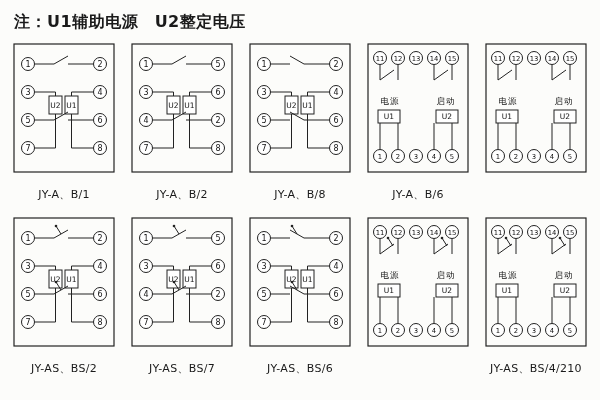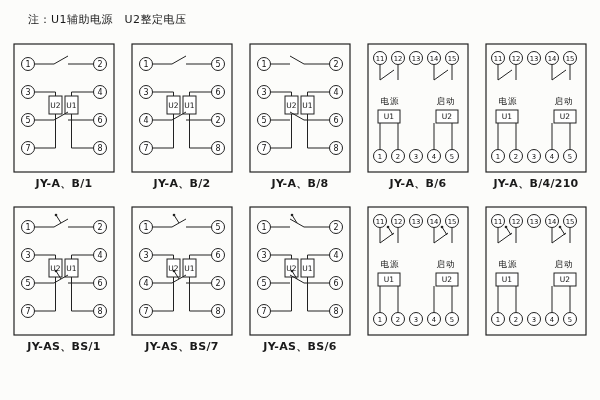--- a/index.html
+++ b/index.html
@@ -2,29 +2,29 @@
 <html><head>
 <meta charset="utf-8">
 <style>
   html,body{margin:0;padding:0;}
   body{
     width:600px;height:400px;position:relative;overflow:hidden;
     background:#fcfcfa;color:#1a1a1a;
     font-family:"DejaVu Sans",sans-serif;
   }
   .note{
-    position:absolute;left:28px;top:12px;
-    font-size:11px;font-weight:normal;letter-spacing:.5px;
+    position:absolute;left:14px;top:12px;
+    font-size:16px;font-weight:bold;letter-spacing:.5px;
   }
   .grid{
     position:absolute;left:5px;top:42px;width:590px;
     display:grid;grid-template-columns:repeat(5,118px);row-gap:14px;
   }
   .cell{display:flex;flex-direction:column;align-items:center;}
-  .label{font-size:11px;margin-top:2px;letter-spacing:.3px;white-space:nowrap;font-weight:bold;}
+  .label{font-size:11px;margin-top:13px;letter-spacing:.3px;white-space:nowrap;}
   svg{display:block;}
   .frame{fill:none;stroke:#222;stroke-width:1.2;}
   .wire{fill:none;stroke:#222;stroke-width:1;}
   .term{fill:#fff;stroke:#222;stroke-width:1;}
   .tnum{fill:#111;text-anchor:middle;}
   .ubox{fill:#fff;stroke:#222;stroke-width:1;}
   .utxt{font-size:7.5px;fill:#111;text-anchor:middle;}
   .ctxt{font-size:8.5px;fill:#111;text-anchor:middle;letter-spacing:1px;}
 </style>
 </head>
@@ -215,21 +215,20 @@
         <text x="14" y="116.6" class="tnum" font-size="6.8">1</text>
         <circle cx="32" cy="114" r="6.5" class="term"></circle>
         <text x="32" y="116.6" class="tnum" font-size="6.8">2</text>
         <circle cx="50" cy="114" r="6.5" class="term"></circle>
         <text x="50" y="116.6" class="tnum" font-size="6.8">3</text>
         <circle cx="68" cy="114" r="6.5" class="term"></circle>
         <text x="68" y="116.6" class="tnum" font-size="6.8">4</text>
         <circle cx="86" cy="114" r="6.5" class="term"></circle>
         <text x="86" y="116.6" class="tnum" font-size="6.8">5</text>
       </svg>
-      <div class="label">JY-A、B/4/210</div>
     </div>
     <div class="cell">
       <svg viewBox="0 0 104 132" width="104" height="132">
         <rect x="2" y="2" width="100" height="128" class="frame"></rect>
         <rect x="37" y="54" width="13" height="18" class="ubox"></rect>
         <rect x="53" y="54" width="13" height="18" class="ubox"></rect>
         <text x="43.5" y="66" class="utxt">U2</text>
         <text x="59.5" y="66" class="utxt">U1</text>
         <polyline points="43.5,54 43.5,50 22.5,50" class="wire"></polyline>
         <polyline points="59.5,54 59.5,50 81.5,50" class="wire"></polyline>
@@ -255,21 +254,21 @@
         <text x="16" y="108.6" class="tnum" font-size="8">7</text>
         <circle cx="88" cy="22" r="6.5" class="term"></circle>
         <text x="88" y="24.6" class="tnum" font-size="8">2</text>
         <circle cx="88" cy="50" r="6.5" class="term"></circle>
         <text x="88" y="52.6" class="tnum" font-size="8">4</text>
         <circle cx="88" cy="78" r="6.5" class="term"></circle>
         <text x="88" y="80.6" class="tnum" font-size="8">6</text>
         <circle cx="88" cy="106" r="6.5" class="term"></circle>
         <text x="88" y="108.6" class="tnum" font-size="8">8</text>
       </svg>
-      <div class="label">JY-AS、BS/1</div>
+      <div class="label">JY-AS、BS/2</div>
     </div>
     <div class="cell">
       <svg viewBox="0 0 104 132" width="104" height="132">
         <rect x="2" y="2" width="100" height="128" class="frame"></rect>
         <rect x="37" y="54" width="13" height="18" class="ubox"></rect>
         <rect x="53" y="54" width="13" height="18" class="ubox"></rect>
         <text x="43.5" y="66" class="utxt">U2</text>
         <text x="59.5" y="66" class="utxt">U1</text>
         <polyline points="43.5,54 43.5,50 22.5,50" class="wire"></polyline>
         <polyline points="59.5,54 59.5,50 81.5,50" class="wire"></polyline>
@@ -426,14 +425,15 @@
         <text x="14" y="116.6" class="tnum" font-size="6.8">1</text>
         <circle cx="32" cy="114" r="6.5" class="term"></circle>
         <text x="32" y="116.6" class="tnum" font-size="6.8">2</text>
         <circle cx="50" cy="114" r="6.5" class="term"></circle>
         <text x="50" y="116.6" class="tnum" font-size="6.8">3</text>
         <circle cx="68" cy="114" r="6.5" class="term"></circle>
         <text x="68" y="116.6" class="tnum" font-size="6.8">4</text>
         <circle cx="86" cy="114" r="6.5" class="term"></circle>
         <text x="86" y="116.6" class="tnum" font-size="6.8">5</text>
       </svg>
+      <div class="label">JY-AS、BS/4/210</div>
     </div>
   </div>
 
 </body></html>

